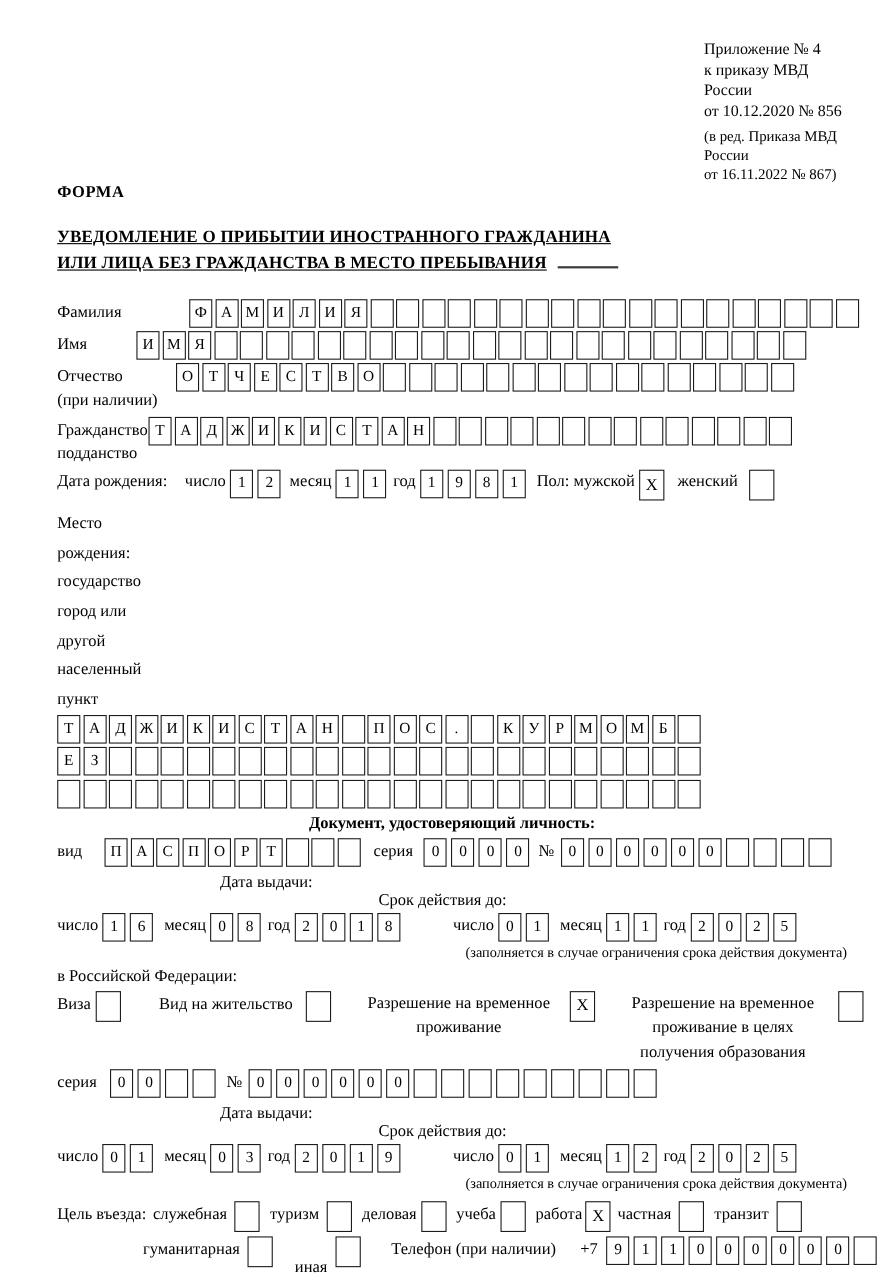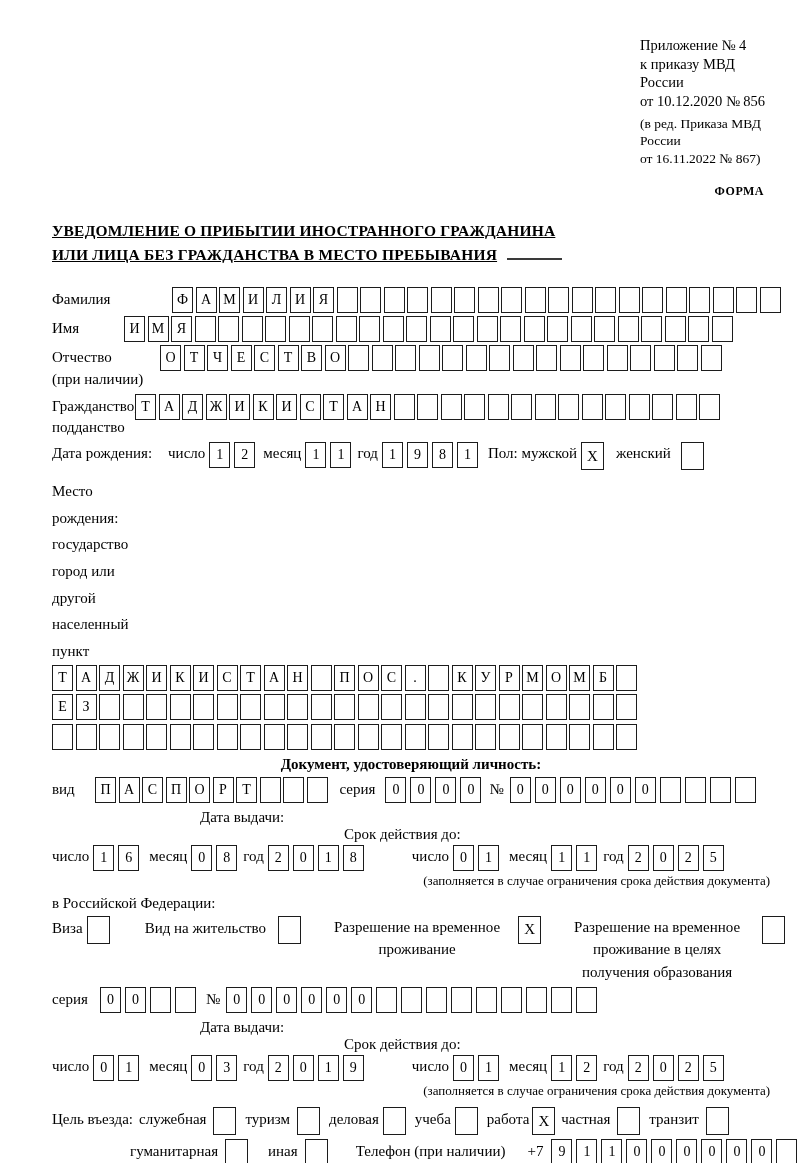--- a/index.html
+++ b/index.html
@@ -11,21 +11,21 @@
   }
   
   .lbl{flex:none;}
   .frow{display:flex;align-items:flex-start;}
   .center{text-align:center;}
   .bold{font-weight:bold;}
   
   .refblock{width:fit-content;margin-left:588px;line-height:1.28;font-size:14.5px;}
   .refblock .small{font-size:13.5px;}
   .refblock .gaptop{margin-top:5px;}
-  .formword{text-align:right;padding-right:6px;font-weight:bold;margin-top:17px;font-size:12px;letter-spacing:.5px;}
+  .formword{text-align:left;padding-right:6px;font-weight:bold;font-size:15px;letter-spacing:.5px;}
   .title{margin-top:20px;font-weight:bold;font-size:15.5px;line-height:1.55;letter-spacing:.2px;text-decoration:underline;}
   .blank-line{display:inline-block;width:55px;border-bottom:2px solid #3a3a3a;height:14px;margin-left:10px;}
   .sec-head{margin-top:25px;font-weight:bold;font-size:15px;letter-spacing:.2px;}
   
   .cells{display:inline-flex;gap:2.5px;flex:none;}
   .cells.sp{gap:4px;}
   .cell{
     flex:none;width:19px;height:24px;border:1.6px solid #1c1c1c;
     display:inline-flex;align-items:center;justify-content:center;
     font-size:14px;line-height:1;background:#fff;
@@ -515,21 +515,21 @@
         <span class="cb"></span>
       </span>
   </div>
 
   <div class="frow mt4">
     <span class="popt" style="margin-left:78px">
         <span style="margin-top:4px">гуманитарная</span>
         <span class="cb"></span>
       </span>
     <span class="popt" style="margin-left:20px">
-        <span style="margin-top:4px">иная</span>
+        <span style="margin-top:20px">иная</span>
         <span class="cb"></span>
       </span>
     <span class="lbl" style="margin-left:28px;margin-top:4px">Телефон (при наличии)</span>
     <span class="lbl" style="margin-left:22px;margin-top:4px">+7</span>
     <span class="cells sp" style="margin-left:8px">
         <span class="cell">9</span>
         <span class="cell">1</span>
         <span class="cell">1</span>
         <span class="cell">0</span>
         <span class="cell">0</span>

